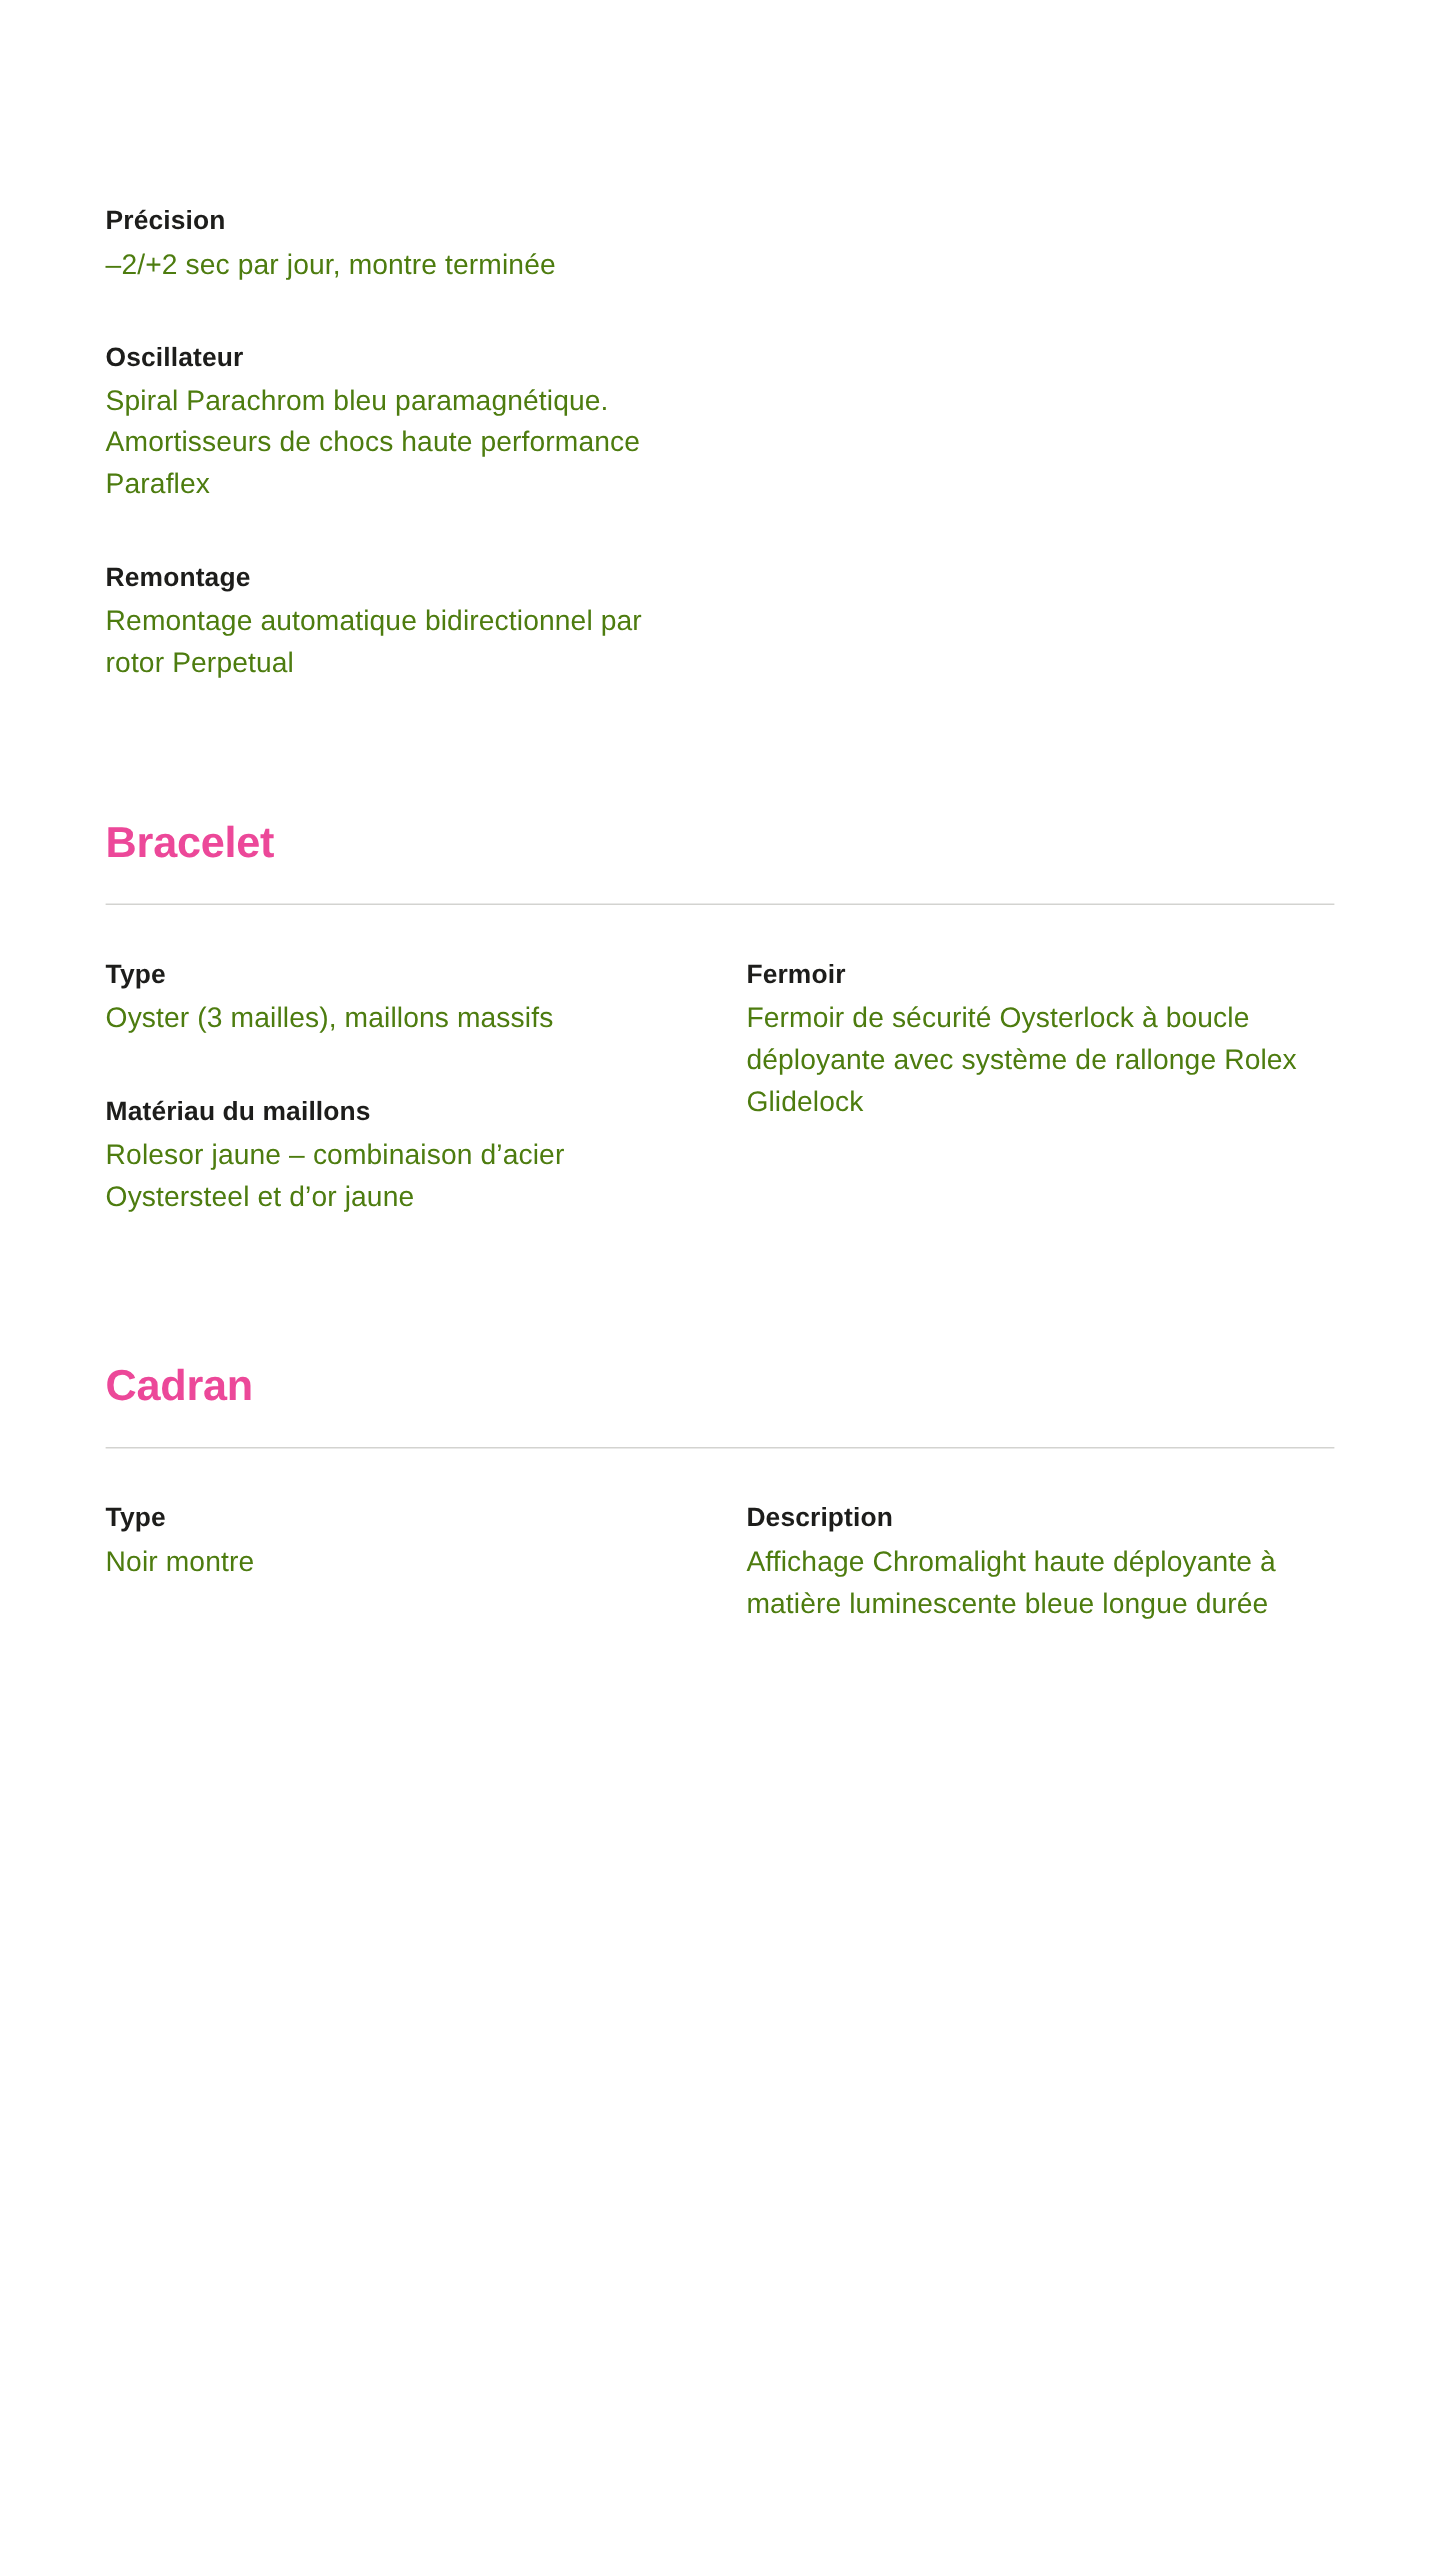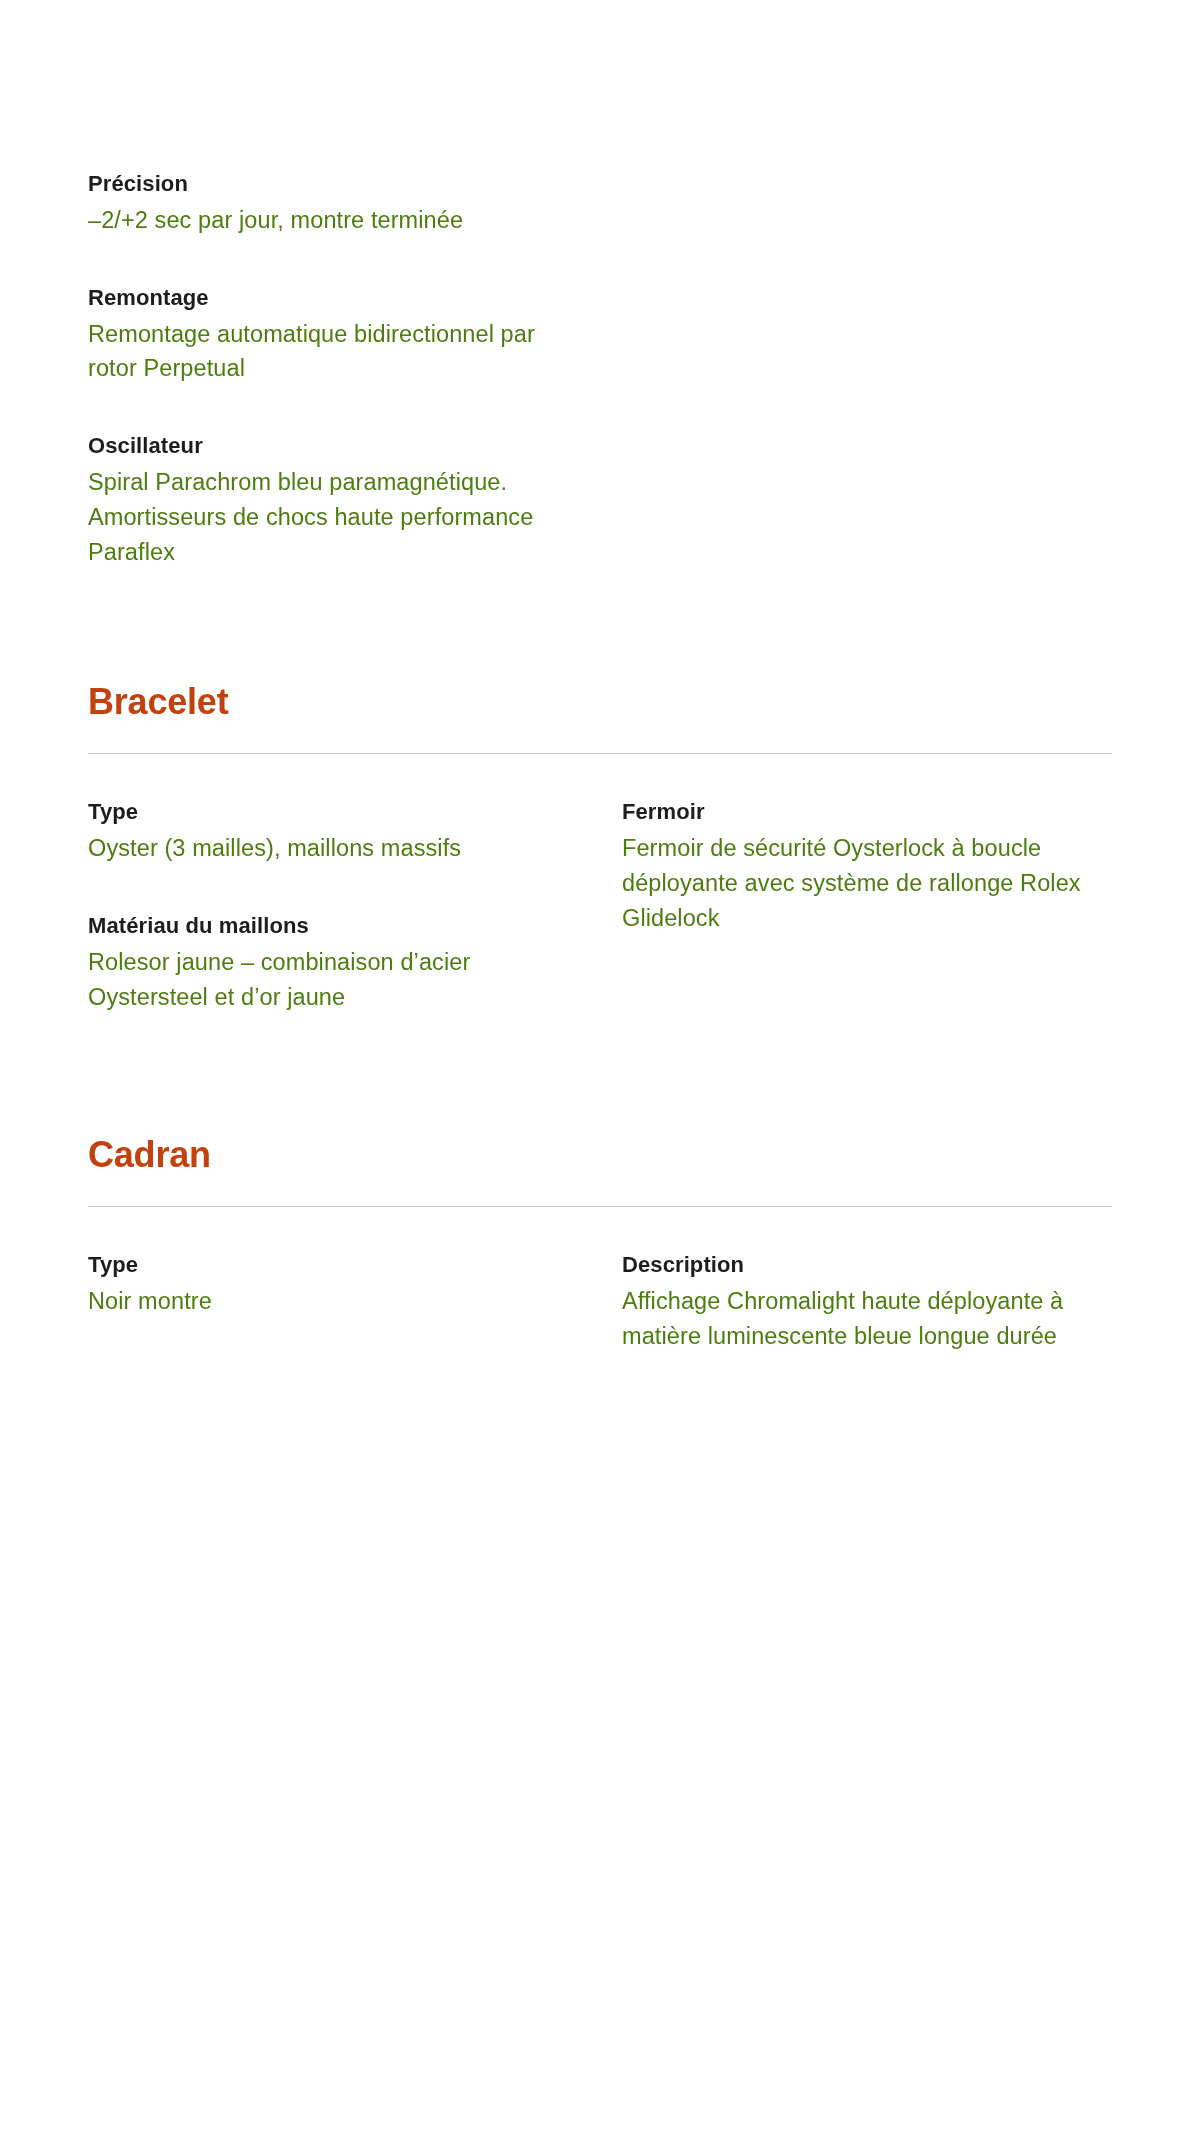--- a/index.html
+++ b/index.html
@@ -55,21 +55,21 @@
   }
   
   .section {
     margin-top: 0;
   }
   .section-title {
     font-size: 36px;
     font-weight: bold;
     letter-spacing: -0.2px;
     margin: 0 0 30px 0;
-    color: #c2410c;
+    color: #ec4899;
   }
   .divider {
     height: 1px;
     background: #c9c9c5;
     border: 0;
     margin: 0 0 42px 0;
     width: 100%;
   }
   
   .top-block {
@@ -87,27 +87,27 @@
     <div class="spec-grid">
 
       <div class="spec-col">
 
         <div class="spec-block">
           <p class="spec-label">Précision</p>
           <p class="spec-value">–2/+2 sec par jour, montre terminée</p>
         </div>
 
         <div class="spec-block">
-          <p class="spec-label">Remontage</p>
-          <p class="spec-value">Remontage automatique bidirectionnel par rotor Perpetual</p>
+          <p class="spec-label">Oscillateur</p>
+          <p class="spec-value">Spiral Parachrom bleu paramagnétique. Amortisseurs de chocs haute performance Paraflex</p>
         </div>
 
         <div class="spec-block">
-          <p class="spec-label">Oscillateur</p>
-          <p class="spec-value">Spiral Parachrom bleu paramagnétique. Amortisseurs de chocs haute performance Paraflex</p>
+          <p class="spec-label">Remontage</p>
+          <p class="spec-value">Remontage automatique bidirectionnel par rotor Perpetual</p>
         </div>
 
       </div>
 
 
     </div>
   </div>
 
   <div class="gap-lg"></div>
 

